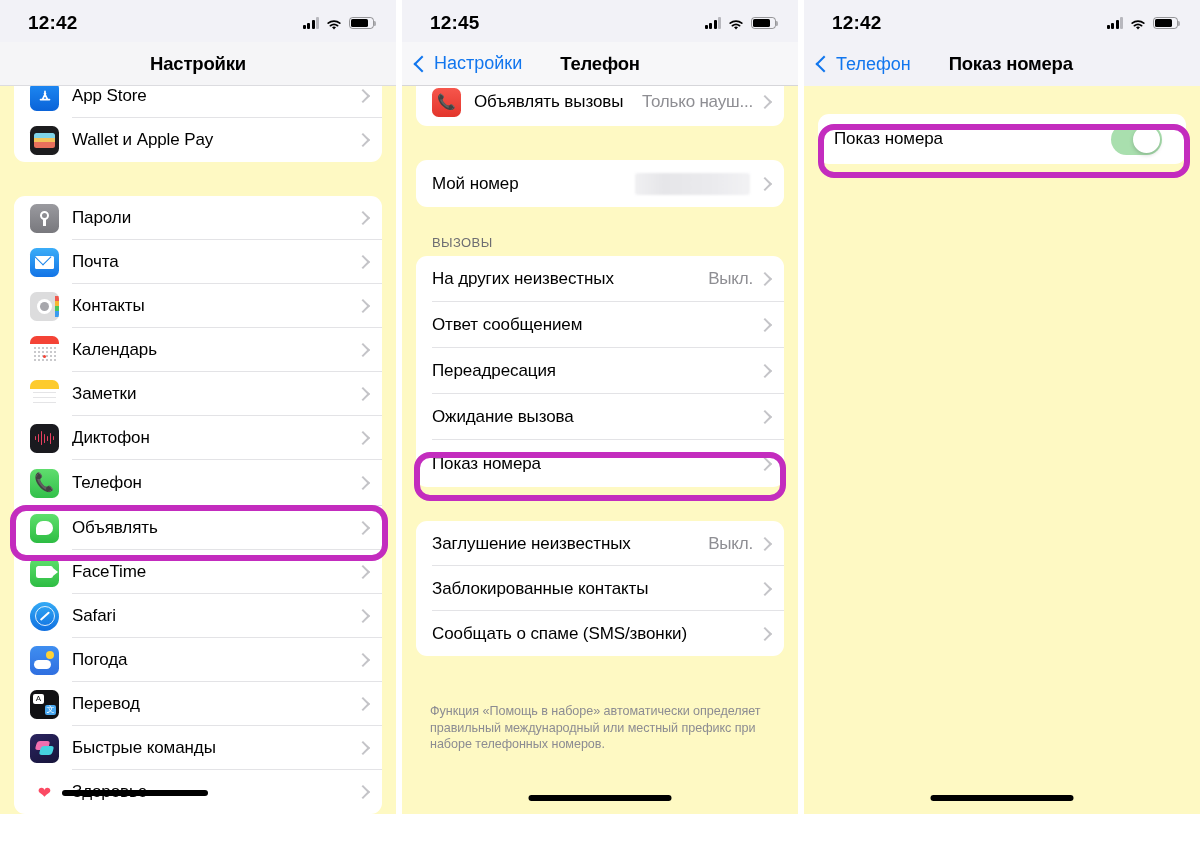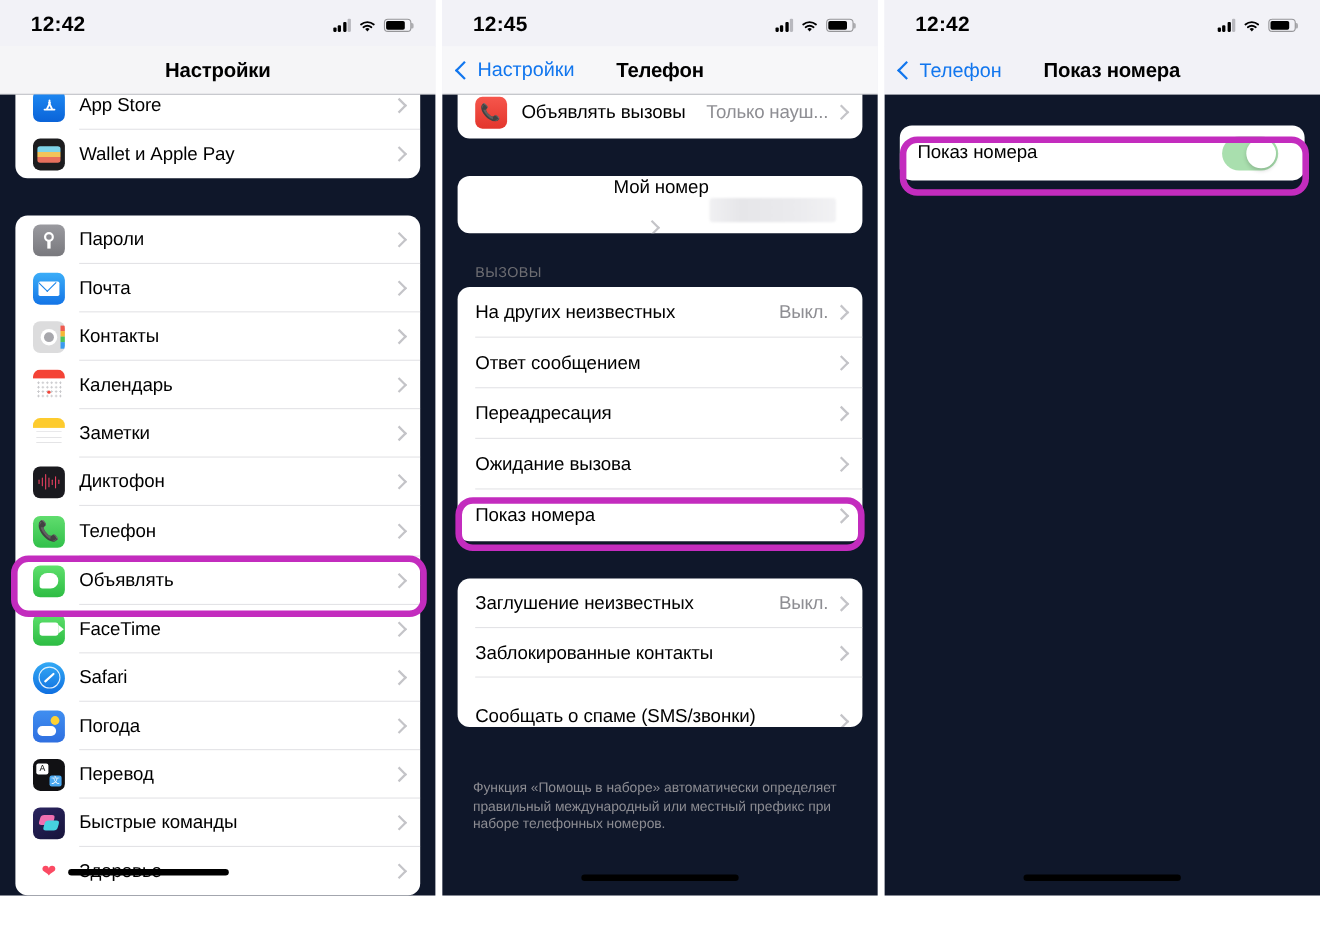--- a/index.html
+++ b/index.html
@@ -110,21 +110,21 @@
     border-bottom: 2.6px solid #1176ee;
     transform: rotate(45deg);
     margin-right: 2px;
   }
   .nav-title.offset { margin-left: 38px; }
 
   
   .content {
     position: relative;
     height: calc(857px - 86px);
-    background: #0f172a;
+    background: #fef9c3;
     overflow: hidden;
   }
   .group {
     background: #fff;
     border-radius: 11px;
     margin: 0 14px;
     overflow: hidden;
   }
   .group.flat-top { border-top-left-radius:0; border-top-right-radius:0;}
   .row {
@@ -558,21 +558,21 @@
             </div>
           <div class="row-label">Объявлять вызовы</div>
           <div class="row-value">Только науш...</div>
           <div class="chev"></div>
         </div>
       </div>
 
       <div class="spacer-34"></div>
 
       <div class="group">
-        <div class="row noicon last" style="min-height:47px;flex-direction:column;">
+        <div class="row noicon last" style="min-height:47px;">
           <div class="row-label">Мой номер</div>
           <div class="redact"></div>
           <div class="chev" style="margin-left:0;"></div>
         </div>
       </div>
 
       <div class="spacer-28"></div>
 
       <div class="group-header">ВЫЗОВЫ</div>
 
@@ -611,21 +611,21 @@
           <div class="row-label">Заглушение неизвестных</div>
           <div class="row-value">Выкл.</div>
           <div class="chev"></div>
           <div class="sep"></div>
         </div>
         <div class="row noicon" style="min-height:45px;justify-content:center;">
           <div class="row-label">Заблокированные контакты</div>
           <div class="chev"></div>
           <div class="sep"></div>
         </div>
-        <div class="row noicon last" style="min-height:45px;align-items:flex-end;">
+        <div class="row noicon last" style="min-height:45px;">
           <div class="row-label">Сообщать о спаме (SMS/звонки)</div>
           <div class="chev"></div>
         </div>
       </div>
 
       <div class="spacer-40"></div>
 
       <div class="group-footer">Функция «Помощь в наборе» автоматически определяет правильный международный или местный префикс при наборе телефонных номеров.</div>
     </div>
 

